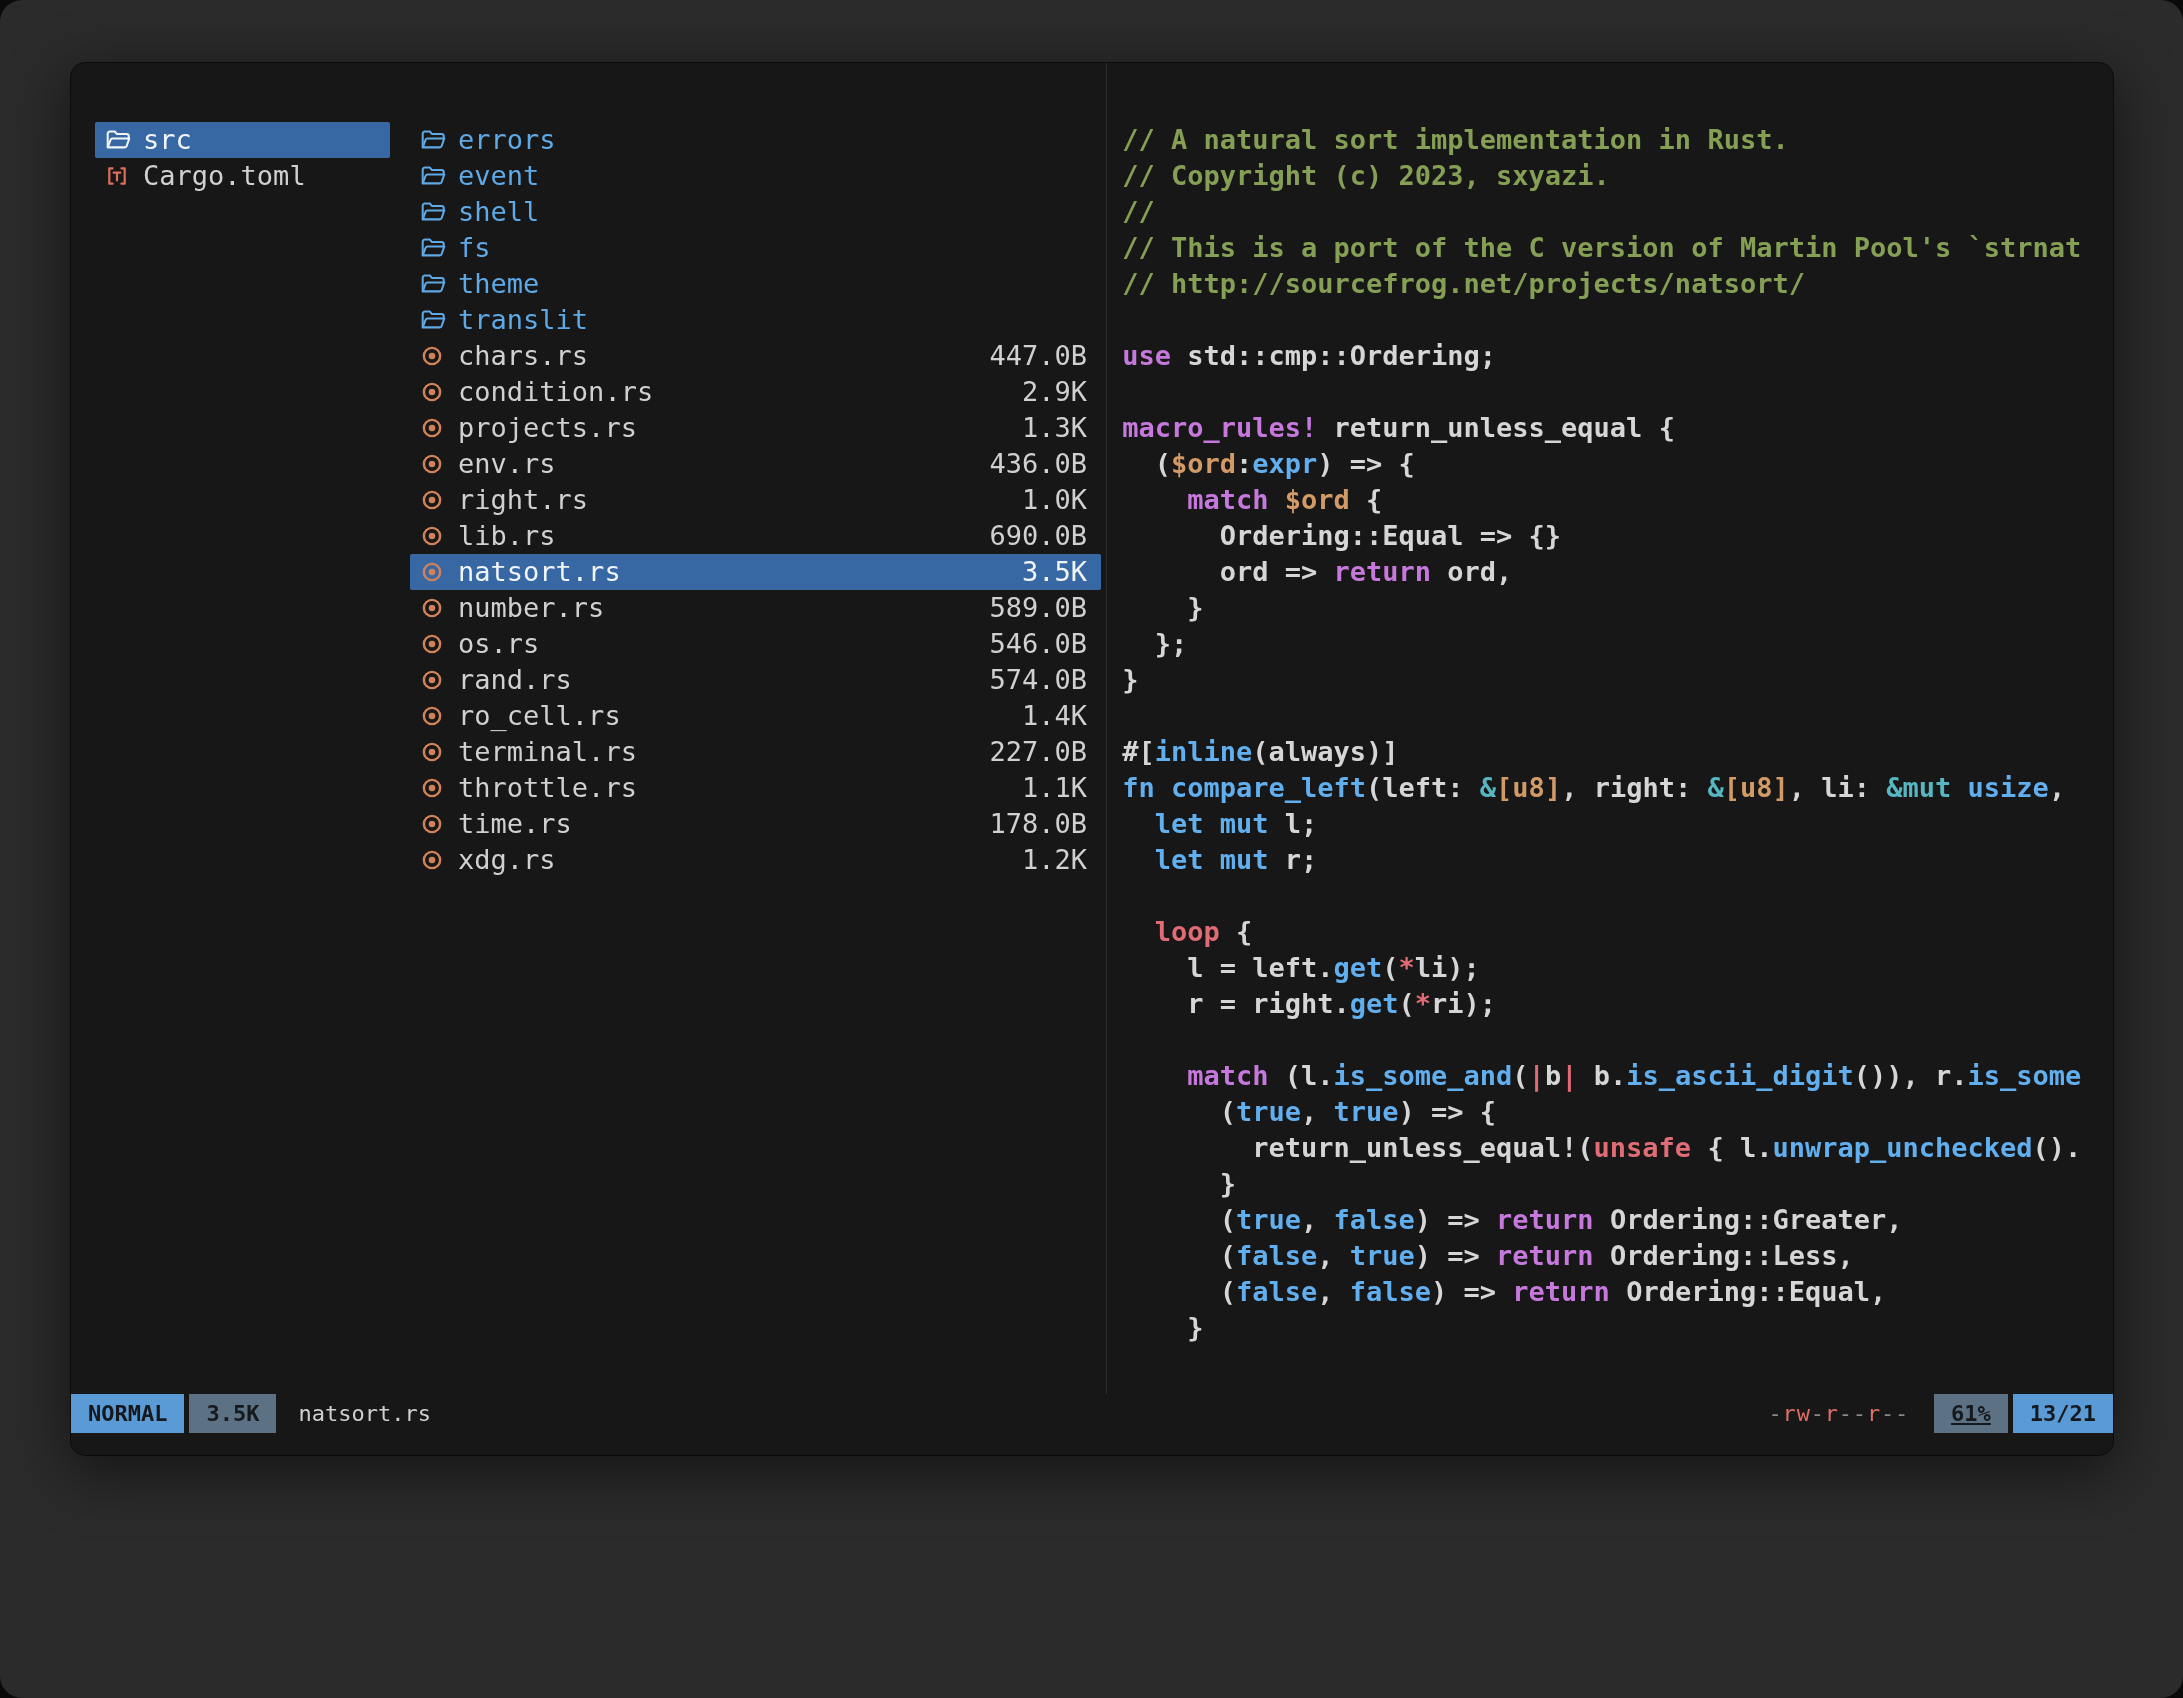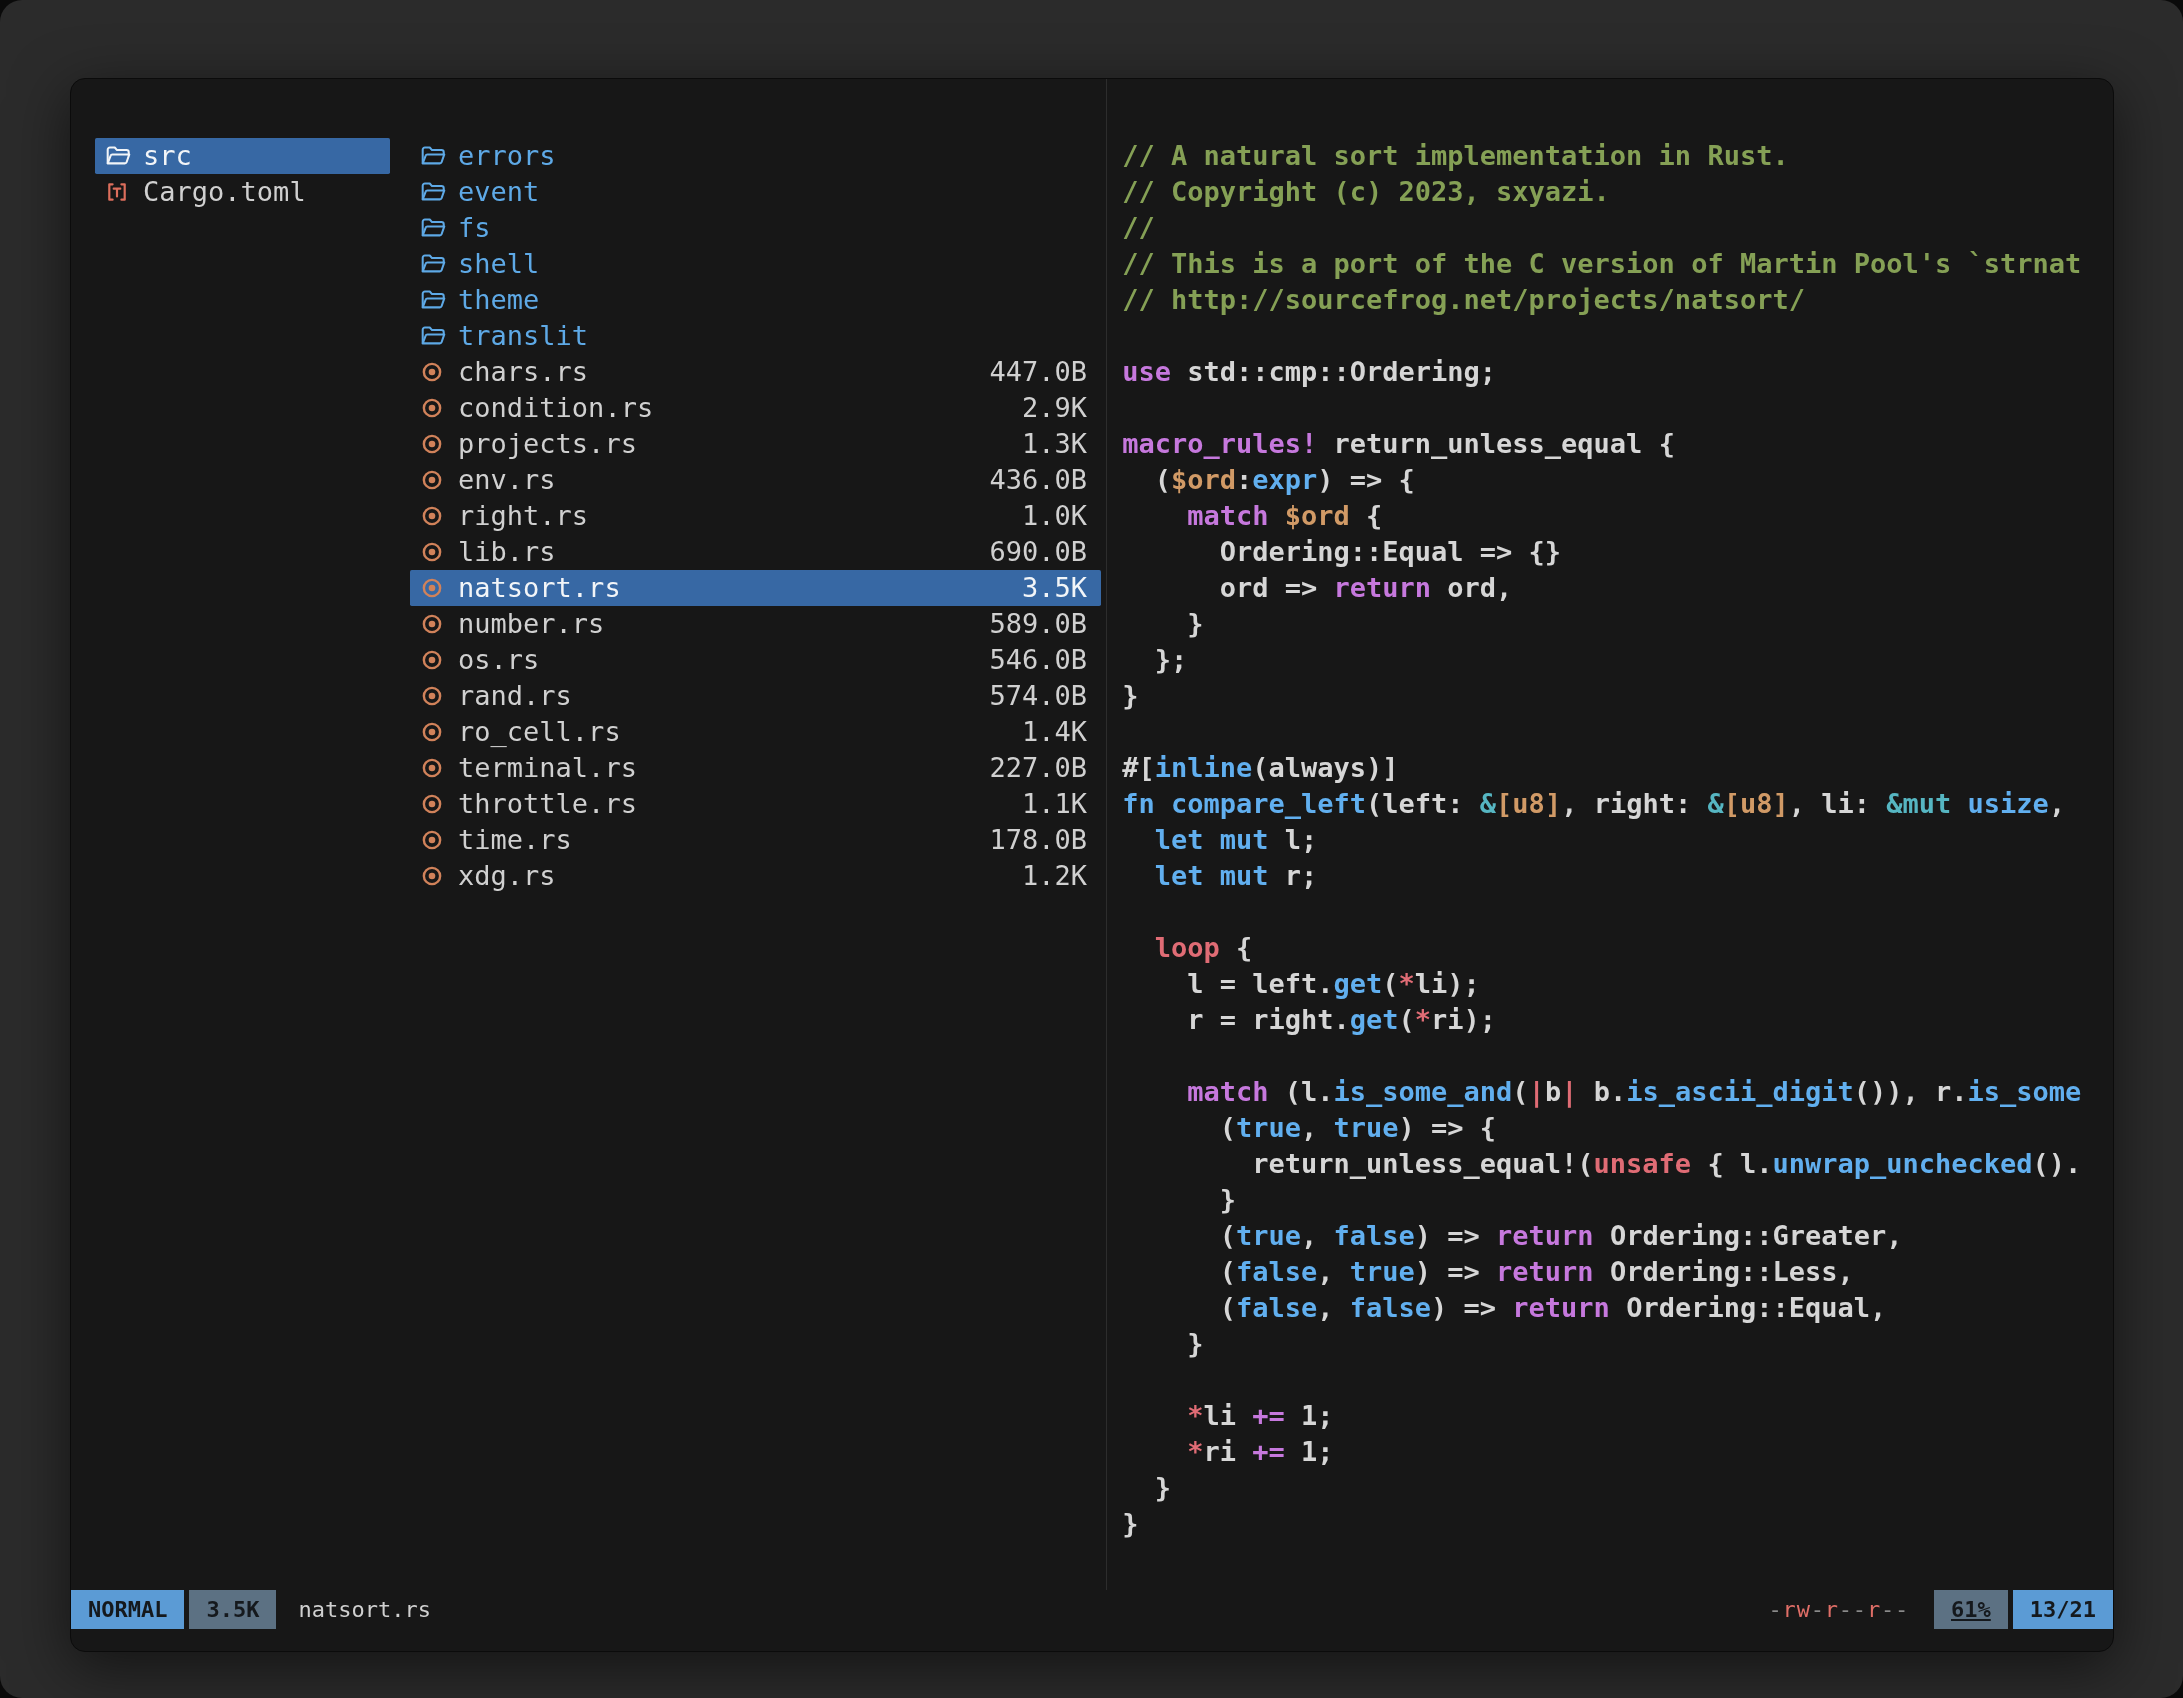--- a/index.html
+++ b/index.html
@@ -6,29 +6,28 @@
   html, body { width:2183px; height:1698px; background:#0a0a0a; overflow:hidden; }
   body { font-family:"DejaVu Sans Mono", monospace; font-size:27px; line-height:36px; }
 
   .desktop {
     position:absolute; inset:0;
     background:var(--desktop-bg);
     border-radius:22px;
   }
 
   .window {
-    position:absolute; left:70px; top:62px; width:2044px; height:1574px;
+    position:absolute; left:70px; top:62px; width:2044px; height:1394px;
     background:var(--window-bg);
     border:1.7px solid #0b0b0b;
     border-radius:15px;
     box-shadow:0 15px 59px rgba(0,0,0,0.55);
     display:flex; flex-direction:column;
     overflow:hidden;
     color:var(--file-fg);
-    margin-top:16px;
   }
 
   .panes {
     flex:1; display:flex; align-items:stretch;
     padding:59px 28.5px 6.7px 23.5px;
     overflow:hidden;
     position:relative;
   }
 
   .pane { overflow:hidden; }
@@ -104,28 +103,28 @@
         </div>
       <div class="pane current-pane" data-name="current-pane">
           <div class="row dir" data-name="file-row-errors"><span class="icon" data-name="folder-open-icon"><svg viewBox="0 0 22 18" width="25" height="22" fill="none" stroke="currentColor" stroke-width="1.8" stroke-linejoin="round">
                 <path d="M1.5 15.5v-12a2 2 0 0 1 2-2h4.2l2 2.3h8.3a2 2 0 0 1 2 2v1.7"></path>
                 <path d="M1.5 15.5l2.6-6.9c.2-.6.8-1 1.5-1h14.9l-2.4 6.9c-.2.6-.8 1-1.5 1H1.5z"></path>
               </svg></span><span class="label" data-name="file-label">errors</span><span class="size" data-name="file-size"></span></div>
           <div class="row dir" data-name="file-row-event"><span class="icon" data-name="folder-open-icon"><svg viewBox="0 0 22 18" width="25" height="22" fill="none" stroke="currentColor" stroke-width="1.8" stroke-linejoin="round">
                 <path d="M1.5 15.5v-12a2 2 0 0 1 2-2h4.2l2 2.3h8.3a2 2 0 0 1 2 2v1.7"></path>
                 <path d="M1.5 15.5l2.6-6.9c.2-.6.8-1 1.5-1h14.9l-2.4 6.9c-.2.6-.8 1-1.5 1H1.5z"></path>
               </svg></span><span class="label" data-name="file-label">event</span><span class="size" data-name="file-size"></span></div>
+          <div class="row dir" data-name="file-row-shell"><span class="icon" data-name="folder-open-icon"><svg viewBox="0 0 22 18" width="25" height="22" fill="none" stroke="currentColor" stroke-width="1.8" stroke-linejoin="round">
+                <path d="M1.5 15.5v-12a2 2 0 0 1 2-2h4.2l2 2.3h8.3a2 2 0 0 1 2 2v1.7"></path>
+                <path d="M1.5 15.5l2.6-6.9c.2-.6.8-1 1.5-1h14.9l-2.4 6.9c-.2.6-.8 1-1.5 1H1.5z"></path>
+              </svg></span><span class="label" data-name="file-label">shell</span><span class="size" data-name="file-size"></span></div>
           <div class="row dir" data-name="file-row-fs"><span class="icon" data-name="folder-open-icon"><svg viewBox="0 0 22 18" width="25" height="22" fill="none" stroke="currentColor" stroke-width="1.8" stroke-linejoin="round">
                 <path d="M1.5 15.5v-12a2 2 0 0 1 2-2h4.2l2 2.3h8.3a2 2 0 0 1 2 2v1.7"></path>
                 <path d="M1.5 15.5l2.6-6.9c.2-.6.8-1 1.5-1h14.9l-2.4 6.9c-.2.6-.8 1-1.5 1H1.5z"></path>
               </svg></span><span class="label" data-name="file-label">fs</span><span class="size" data-name="file-size"></span></div>
-          <div class="row dir" data-name="file-row-shell"><span class="icon" data-name="folder-open-icon"><svg viewBox="0 0 22 18" width="25" height="22" fill="none" stroke="currentColor" stroke-width="1.8" stroke-linejoin="round">
-                <path d="M1.5 15.5v-12a2 2 0 0 1 2-2h4.2l2 2.3h8.3a2 2 0 0 1 2 2v1.7"></path>
-                <path d="M1.5 15.5l2.6-6.9c.2-.6.8-1 1.5-1h14.9l-2.4 6.9c-.2.6-.8 1-1.5 1H1.5z"></path>
-              </svg></span><span class="label" data-name="file-label">shell</span><span class="size" data-name="file-size"></span></div>
           <div class="row dir" data-name="file-row-theme"><span class="icon" data-name="folder-open-icon"><svg viewBox="0 0 22 18" width="25" height="22" fill="none" stroke="currentColor" stroke-width="1.8" stroke-linejoin="round">
                 <path d="M1.5 15.5v-12a2 2 0 0 1 2-2h4.2l2 2.3h8.3a2 2 0 0 1 2 2v1.7"></path>
                 <path d="M1.5 15.5l2.6-6.9c.2-.6.8-1 1.5-1h14.9l-2.4 6.9c-.2.6-.8 1-1.5 1H1.5z"></path>
               </svg></span><span class="label" data-name="file-label">theme</span><span class="size" data-name="file-size"></span></div>
           <div class="row dir" data-name="file-row-translit"><span class="icon" data-name="folder-open-icon"><svg viewBox="0 0 22 18" width="25" height="22" fill="none" stroke="currentColor" stroke-width="1.8" stroke-linejoin="round">
                 <path d="M1.5 15.5v-12a2 2 0 0 1 2-2h4.2l2 2.3h8.3a2 2 0 0 1 2 2v1.7"></path>
                 <path d="M1.5 15.5l2.6-6.9c.2-.6.8-1 1.5-1h14.9l-2.4 6.9c-.2.6-.8 1-1.5 1H1.5z"></path>
               </svg></span><span class="label" data-name="file-label">translit</span><span class="size" data-name="file-size"></span></div>
           <div class="row" data-name="file-row-chars.rs"><span class="icon" data-name="rust-icon"><svg viewBox="0 0 20 20" width="22" height="22">
                 <circle cx="10" cy="10" r="7.4" fill="none" stroke="currentColor" stroke-width="2.2"></circle>

